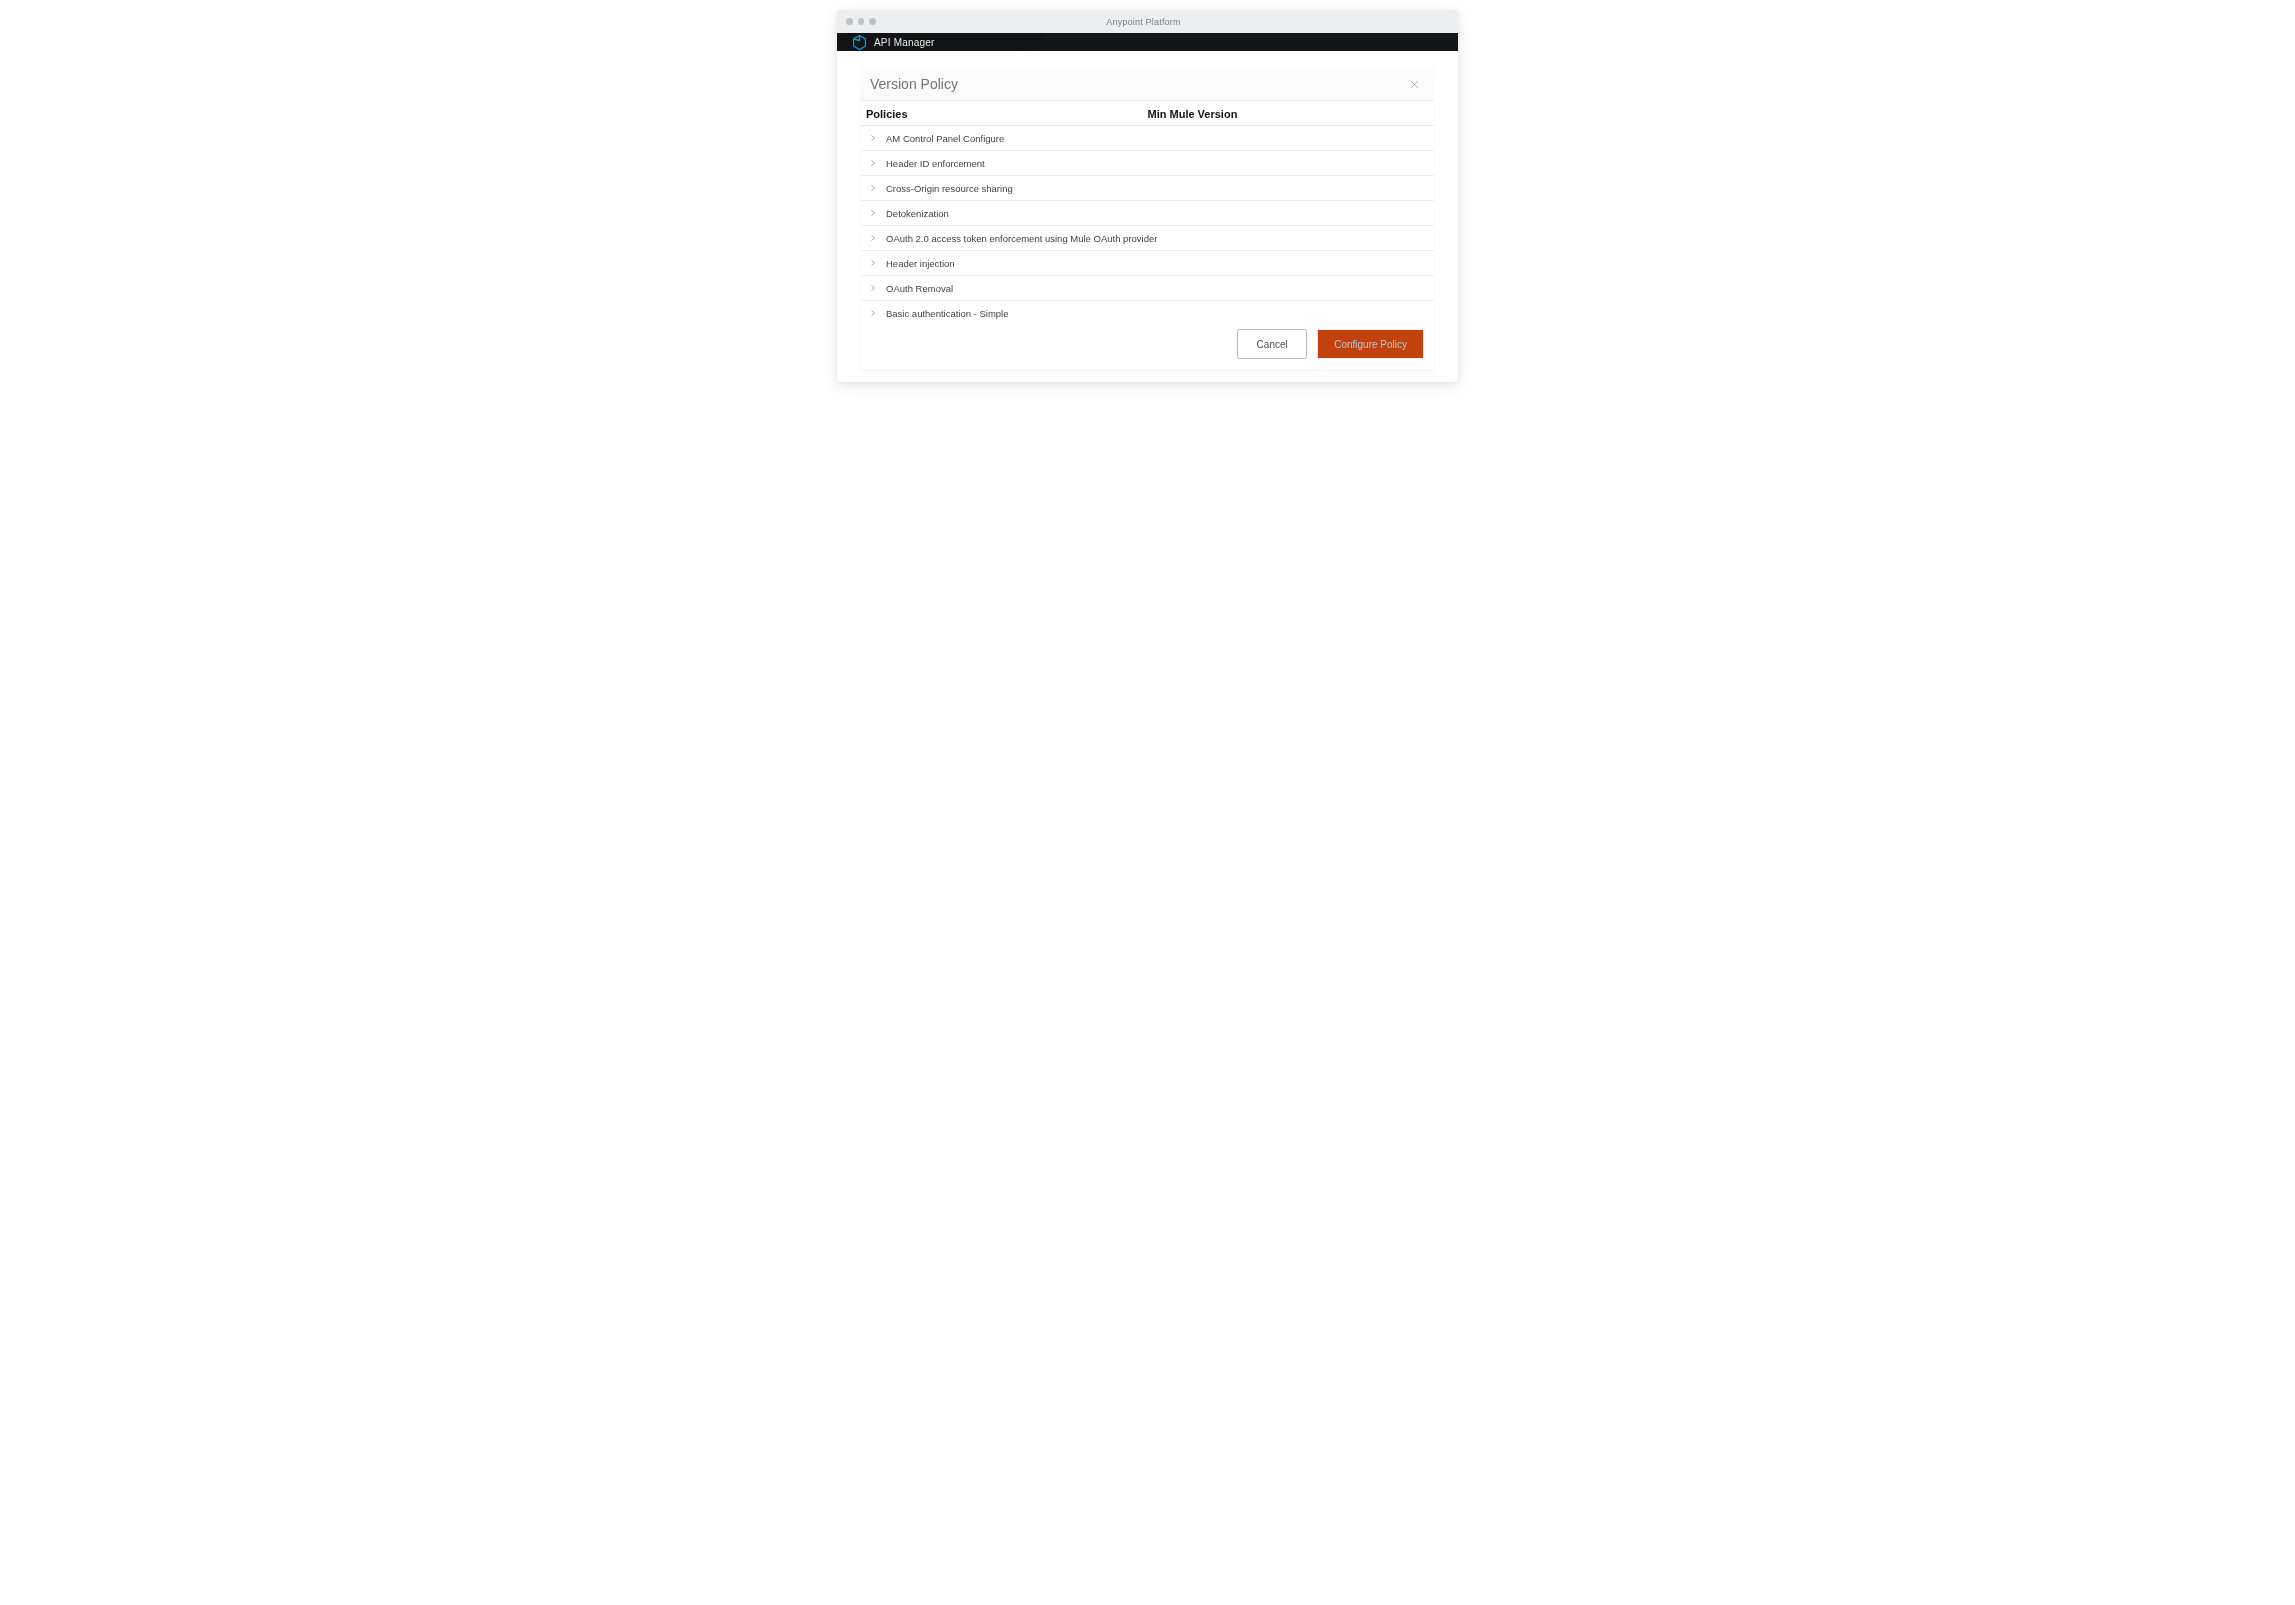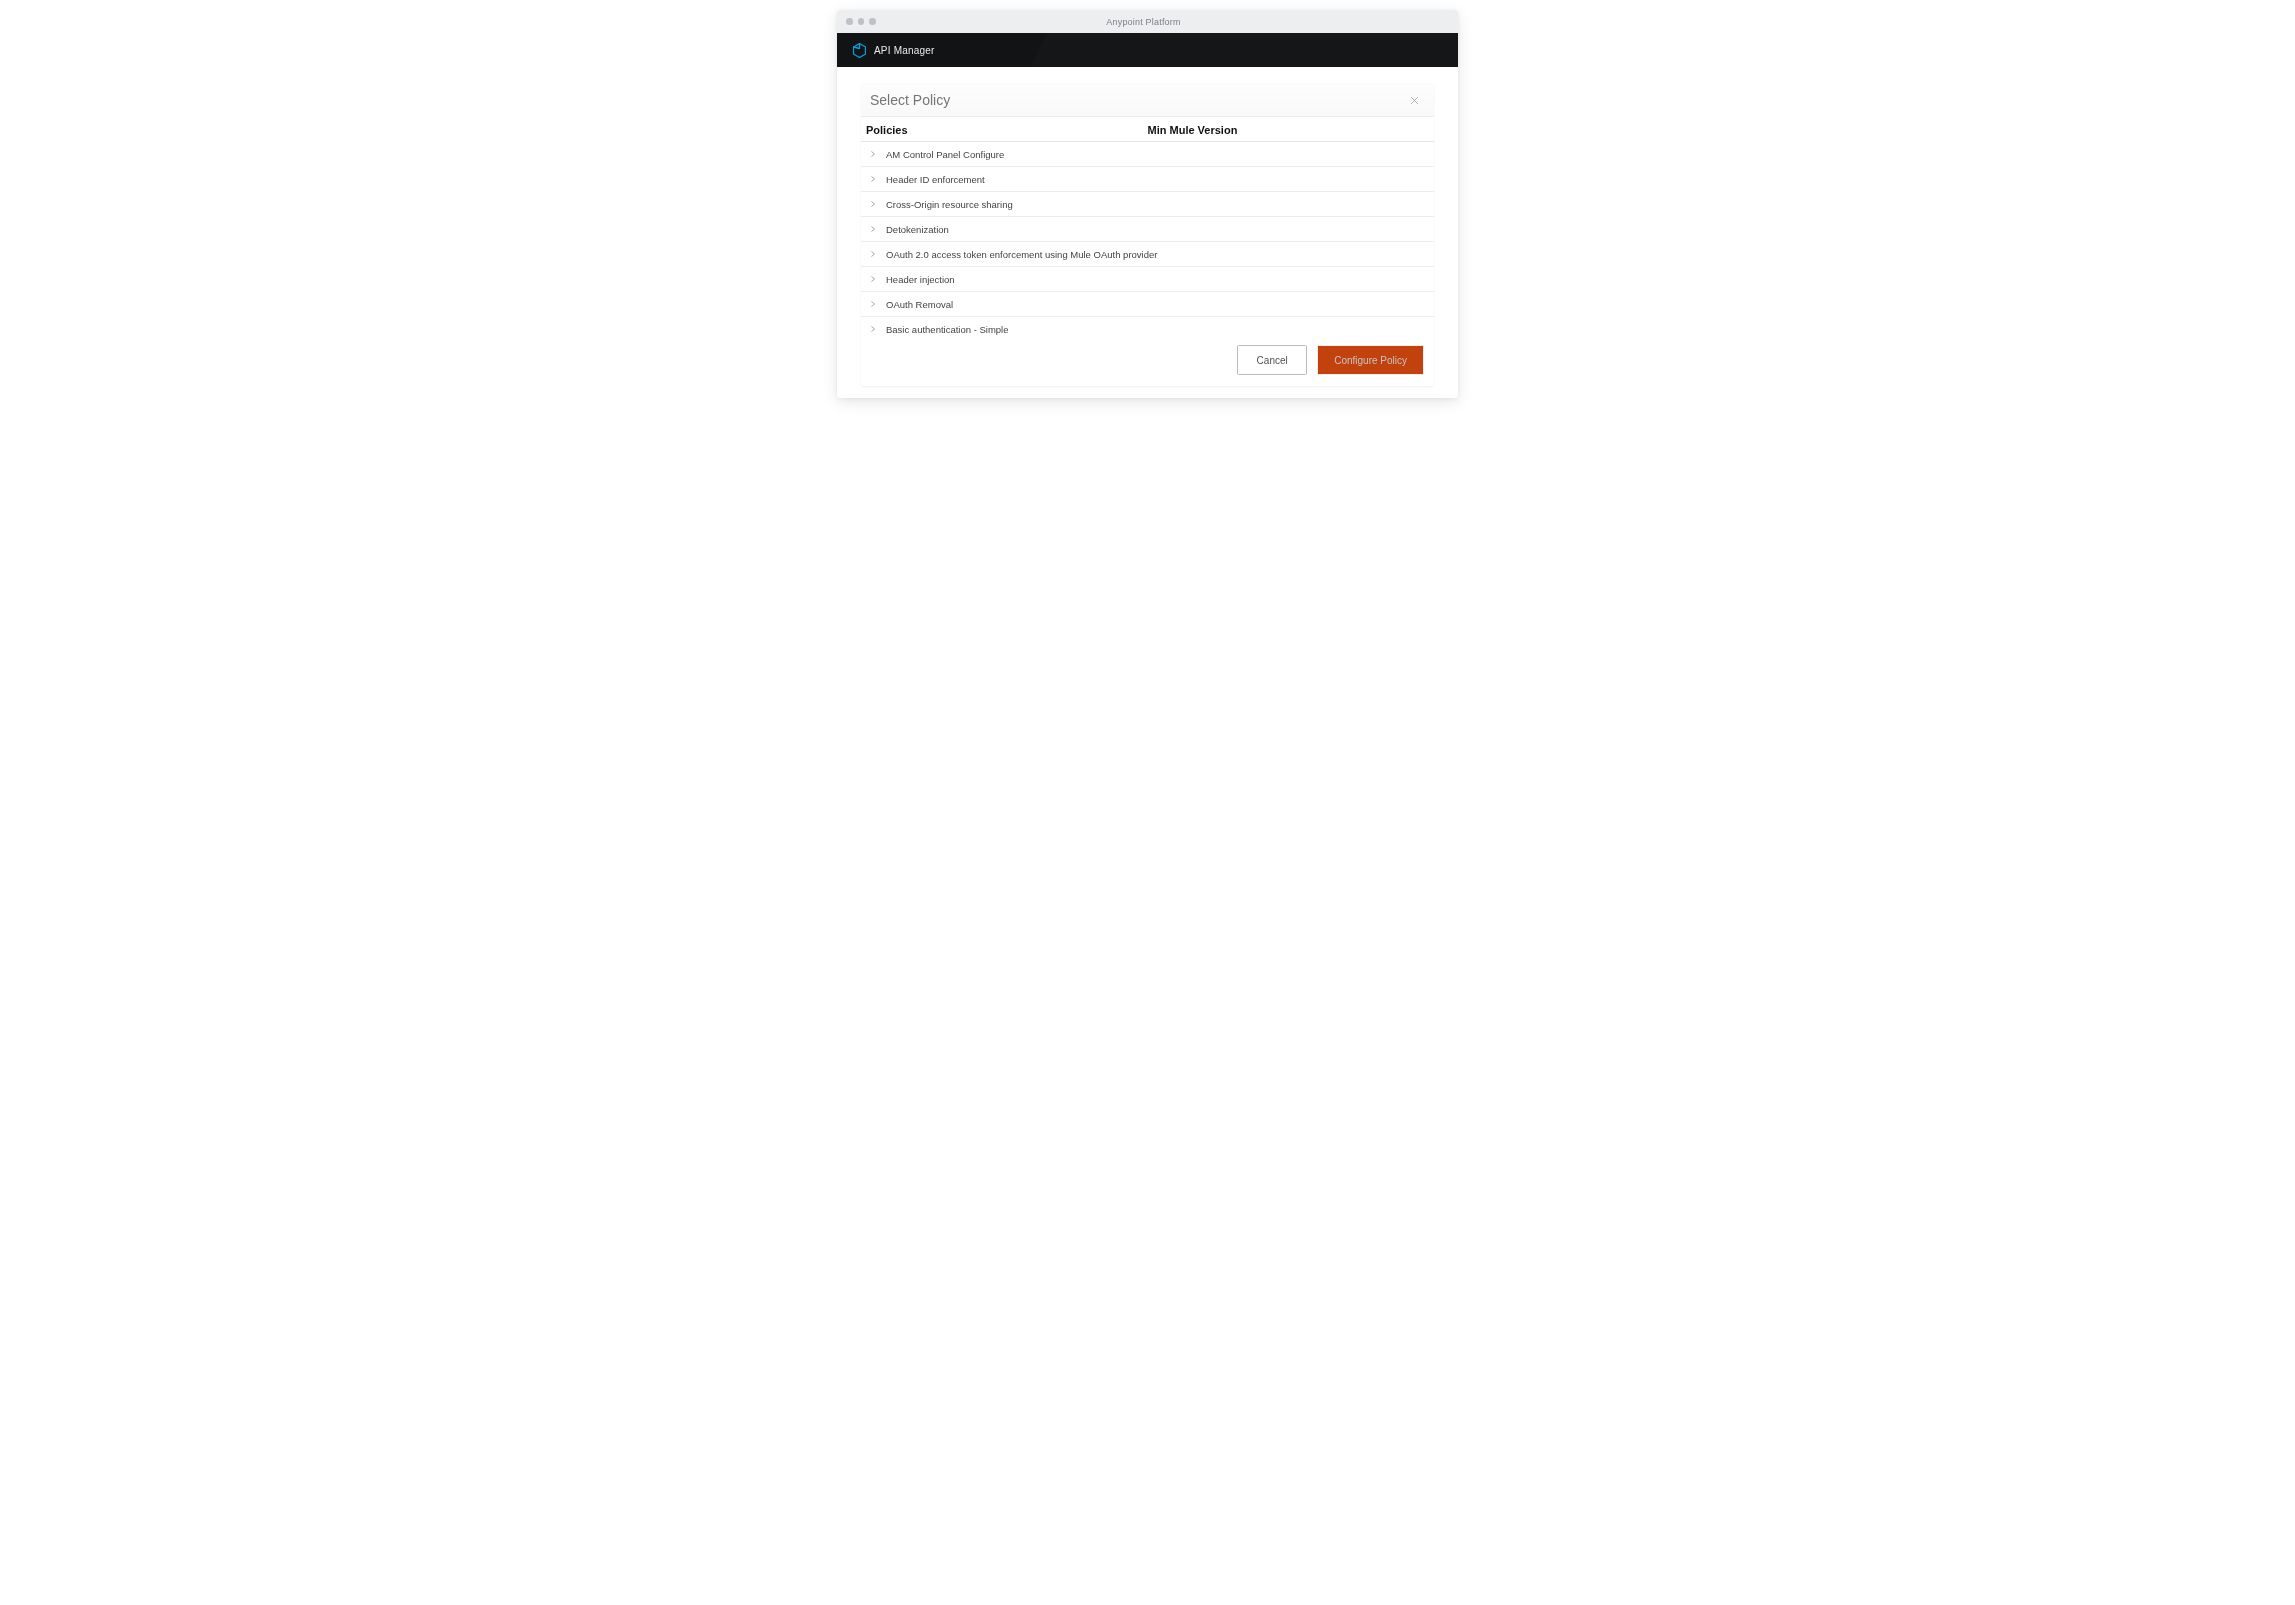--- a/index.html
+++ b/index.html
@@ -42,21 +42,21 @@
   .titlebar-title {
     position: absolute;
     left: 0; right: 8px;
     text-align: center;
     color: #7c8084;
     font-size: 9px;
     font-weight: 400;
     letter-spacing: 0.2px;
   }
   .appbar {
-    height: 34px;
+    height: 18px;
     background: #131415;
     display: flex;
     align-items: center;
     padding: 0 16px;
     gap: 8px;
     position: relative;
   }
   .appbar::before{
     content:"";
     position:absolute;
@@ -214,21 +214,21 @@
           <polyline points="13,1 13,11 1,8" fill="none" stroke="#00a0df" stroke-width="2.6" stroke-linejoin="round" stroke-linecap="round"></polyline>
         </svg>
       </span>
       <span class="app-title">API Manager</span>
     </div>
 
     <div class="content-area">
       <div class="panel">
 
         <div class="panel-header">
-          <div class="panel-title">Select Policy</div>
+          <div class="panel-title">Version Policy</div>
           <div class="close-x">
             <svg viewBox="0 0 20 20" width="9" height="9">
                 <path d="M3 3 L17 17 M17 3 L3 17" stroke="currentColor" stroke-width="1.5" fill="none" stroke-linecap="round"></path>
               </svg>
           </div>
         </div>
 
 
         <div class="list-head">
           <div class="col1">Policies</div>

